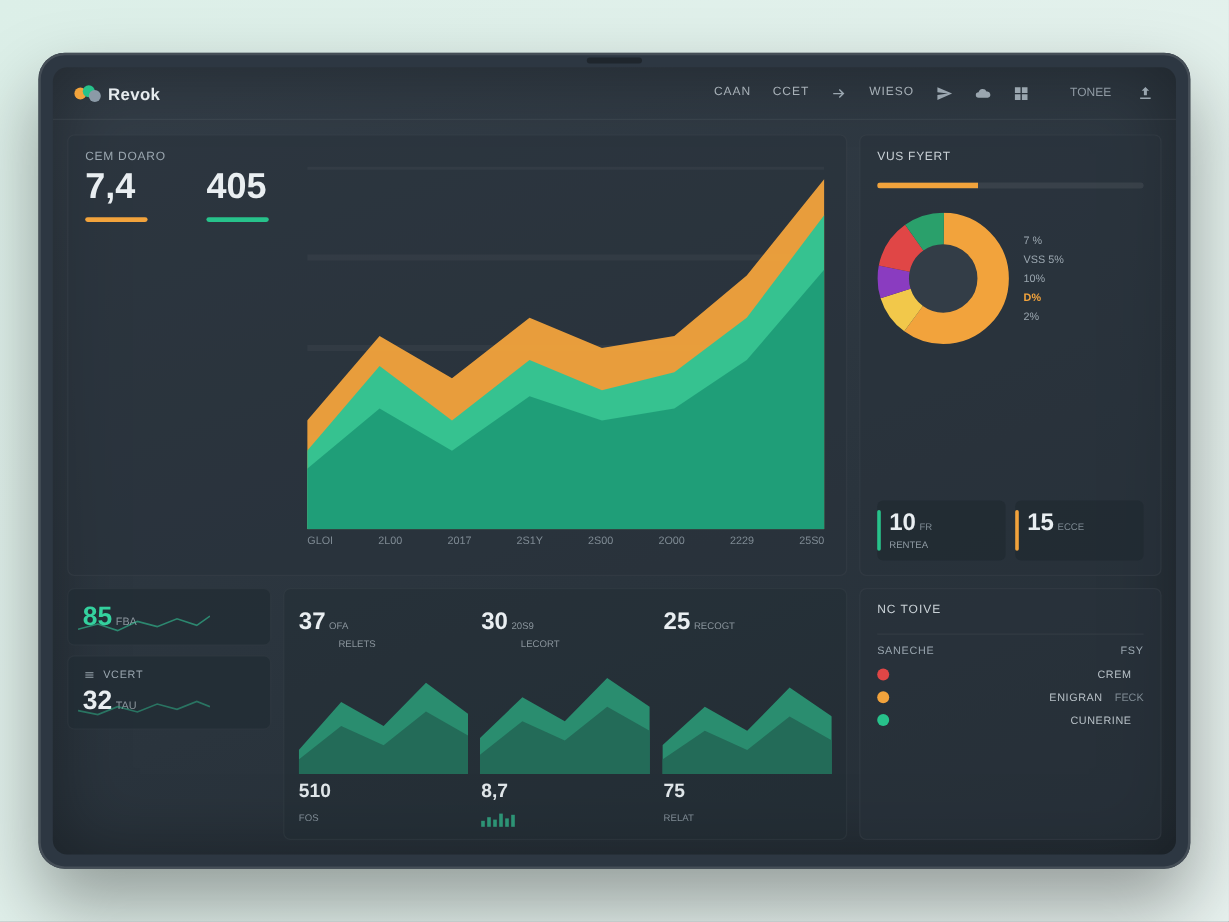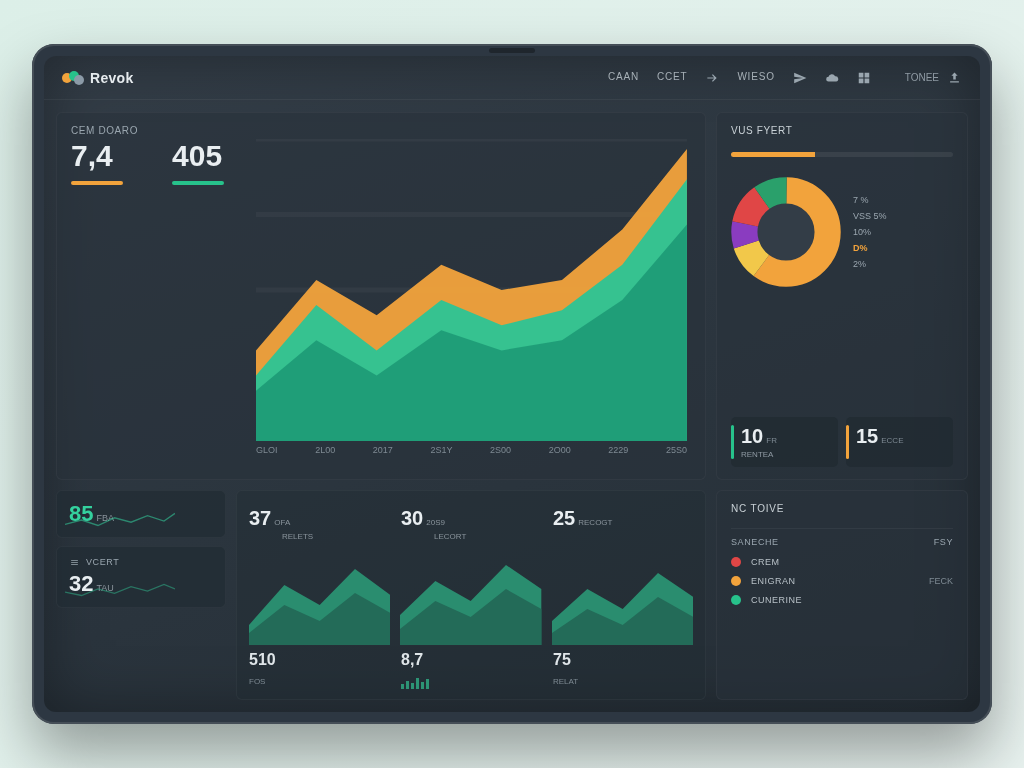--- a/index.html
+++ b/index.html
@@ -31,21 +31,21 @@
   .logo-blob { width:20px; height:14px; position:relative; }
   .logo-blob span { position:absolute; width:10px; height:10px; border-radius:50%; }
   .logo-blob .b1{ background:#f2a33c; left:0; top:2px;}
   .logo-blob .b2{ background:#27c28b; left:7px; top:0;}
   .logo-blob .b3{ background:#8b9aa7; left:12px; top:4px;}
   .brand { color:#e6ebee; font-size:14px; font-weight:600; letter-spacing:.3px;}
   .nav { margin-left:auto; display:flex; gap:18px; align-items:flex-start;}
   .nav a { color:#a7b0b7; font-size:10px; letter-spacing:.8px; text-transform:uppercase;
     cursor:pointer; display:flex; align-items:center; gap:5px;}
   .nav .ic{ width:14px; height:14px; display:inline-block; color:#9aa6af;}
-  .topbar .right{ margin-left:20px; display:flex; gap:8px; align-items:center;}
+  .topbar .right{ margin-left:20px; display:flex; gap:21px; align-items:center;}
   .right .chip{ color:#8f9aa3; font-size:10px;}
   .right .ic{ width:15px; height:15px; color:#9aa6af; cursor:pointer;}
 
   
   .content { flex:1; display:grid;
     grid-template-columns: 1fr 252px;
     grid-template-rows: 1fr 210px;
     gap:10px; padding:12px; }
   .panel { background:rgba(40,50,59,.55); border:1px solid rgba(255,255,255,.04);
     border-radius:6px; padding:12px 14px; position:relative; overflow:hidden;}
@@ -113,21 +113,21 @@
   .bars-mini{ display:flex; gap:2px; align-items:flex-end; height:12px;}
   .bars-mini span{ width:3px; background:#2fae86; opacity:.8;}
 
   
   .bottom-right{ grid-column:2; grid-row:2; display:flex; flex-direction:column; gap:8px;}
   .br-head{ display:flex; justify-content:space-between; align-items:center;}
   .br-head .t{ font-size:10px; color:#c9d1d6; letter-spacing:.8px; text-transform:uppercase;}
   .list{ display:flex; flex-direction:column; gap:9px; margin-top:2px;}
   .li{ display:flex; align-items:center; gap:10px;}
   .li .d{ width:10px; height:10px; border-radius:50%;}
-  .li .n{ font-size:9px; color:#b8c1c7; letter-spacing:.5px; text-transform:uppercase; flex:1;}
+  .li .n{ font-size:9px; color:#b8c1c7; letter-spacing:.5px; text-transform:uppercase; flex:1;text-align:right;}
   .li .r{ font-size:9px; color:#7e8a93;}
   .sub{ font-size:9px; color:#9aa6af; letter-spacing:.6px; text-transform:uppercase;
     display:flex; justify-content:space-between; margin-top:6px; padding-top:8px;
     border-top:1px solid rgba(255,255,255,.05);}
 </style>
 </head>
 <body>
 
 <div class="device">
   <div class="camera"></div>

